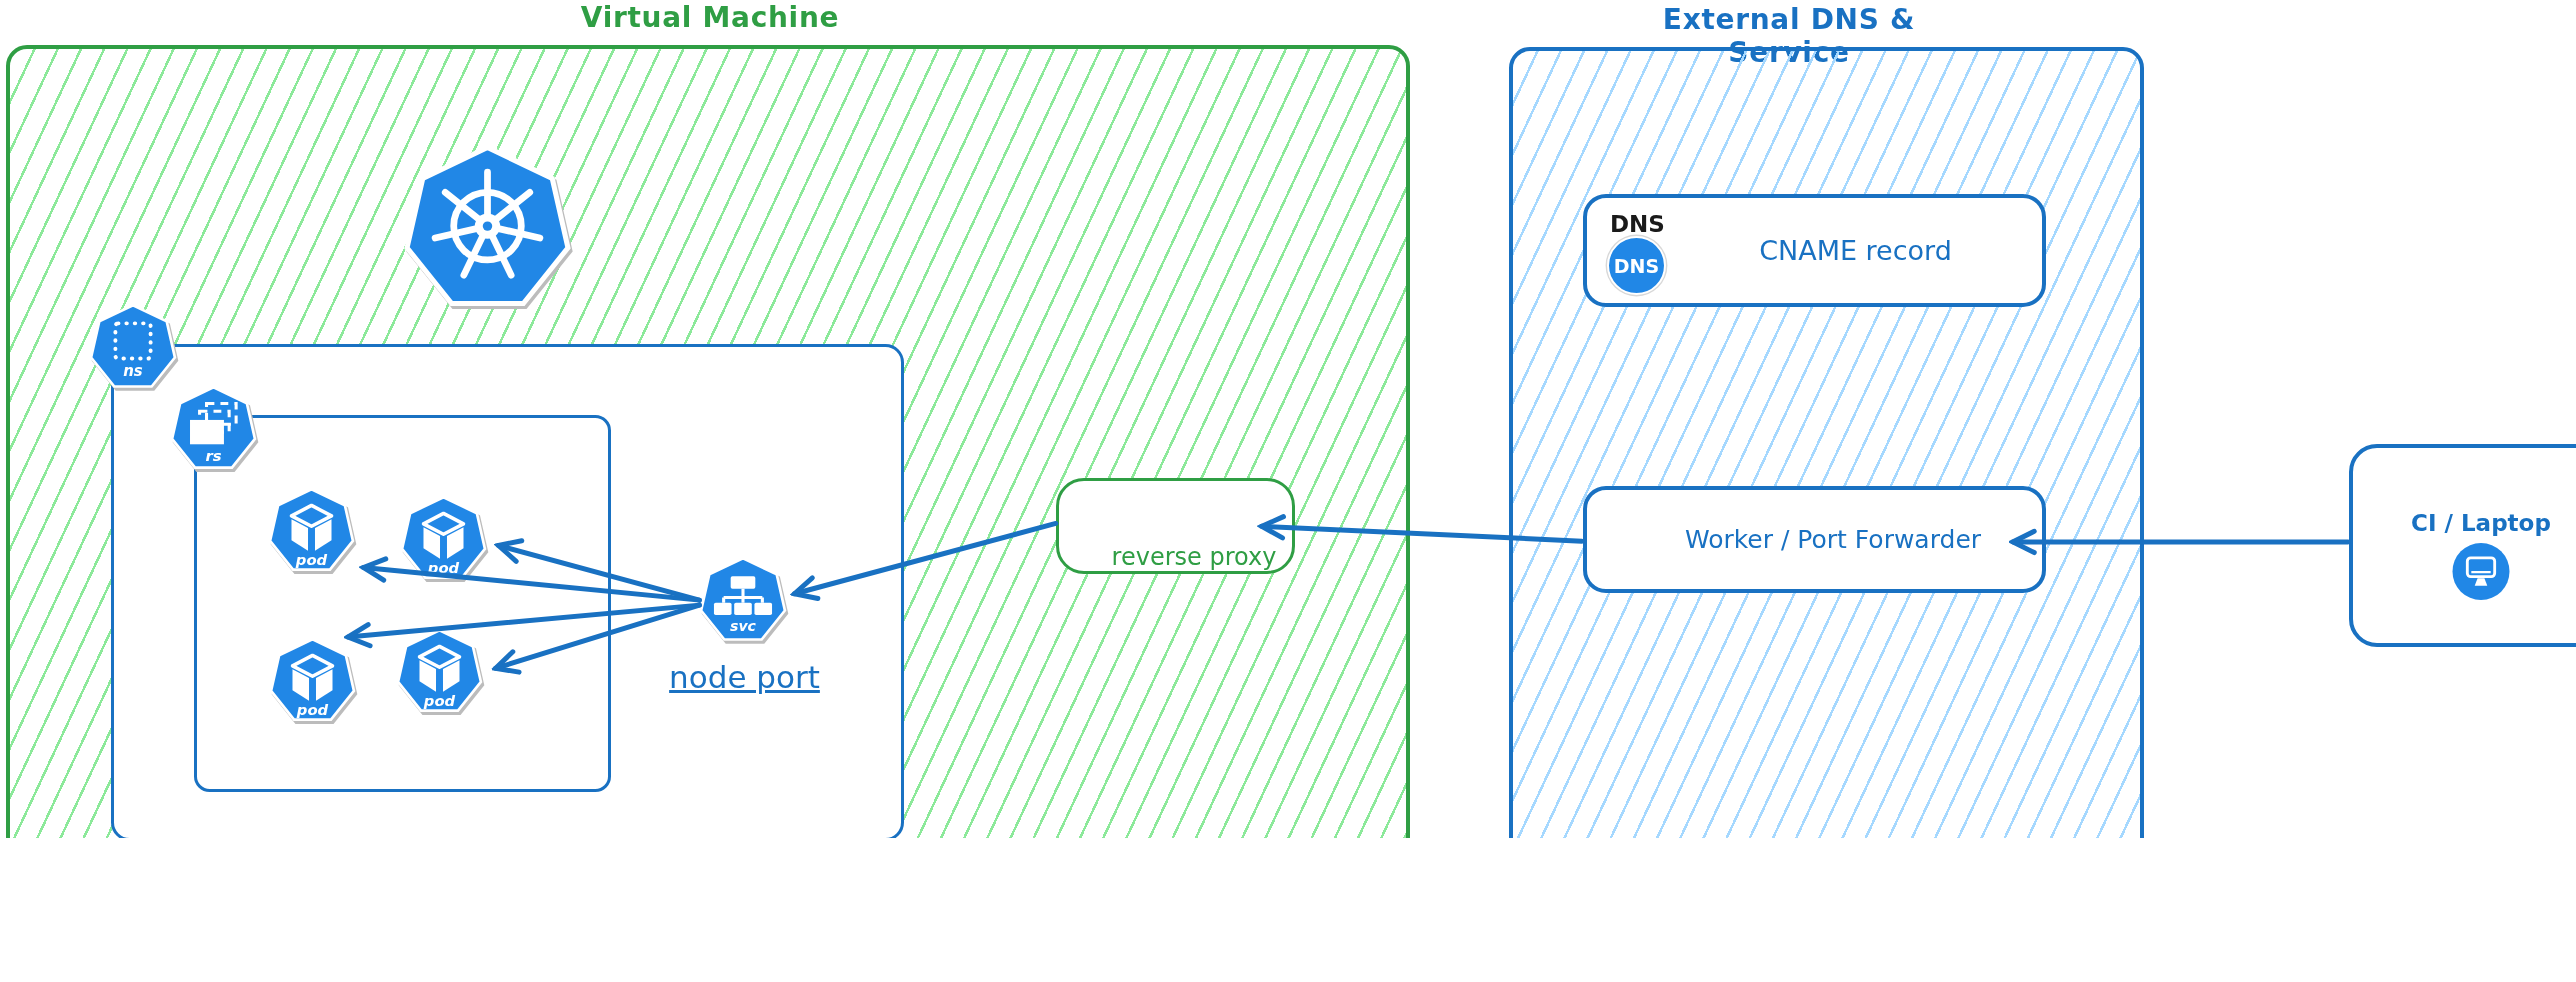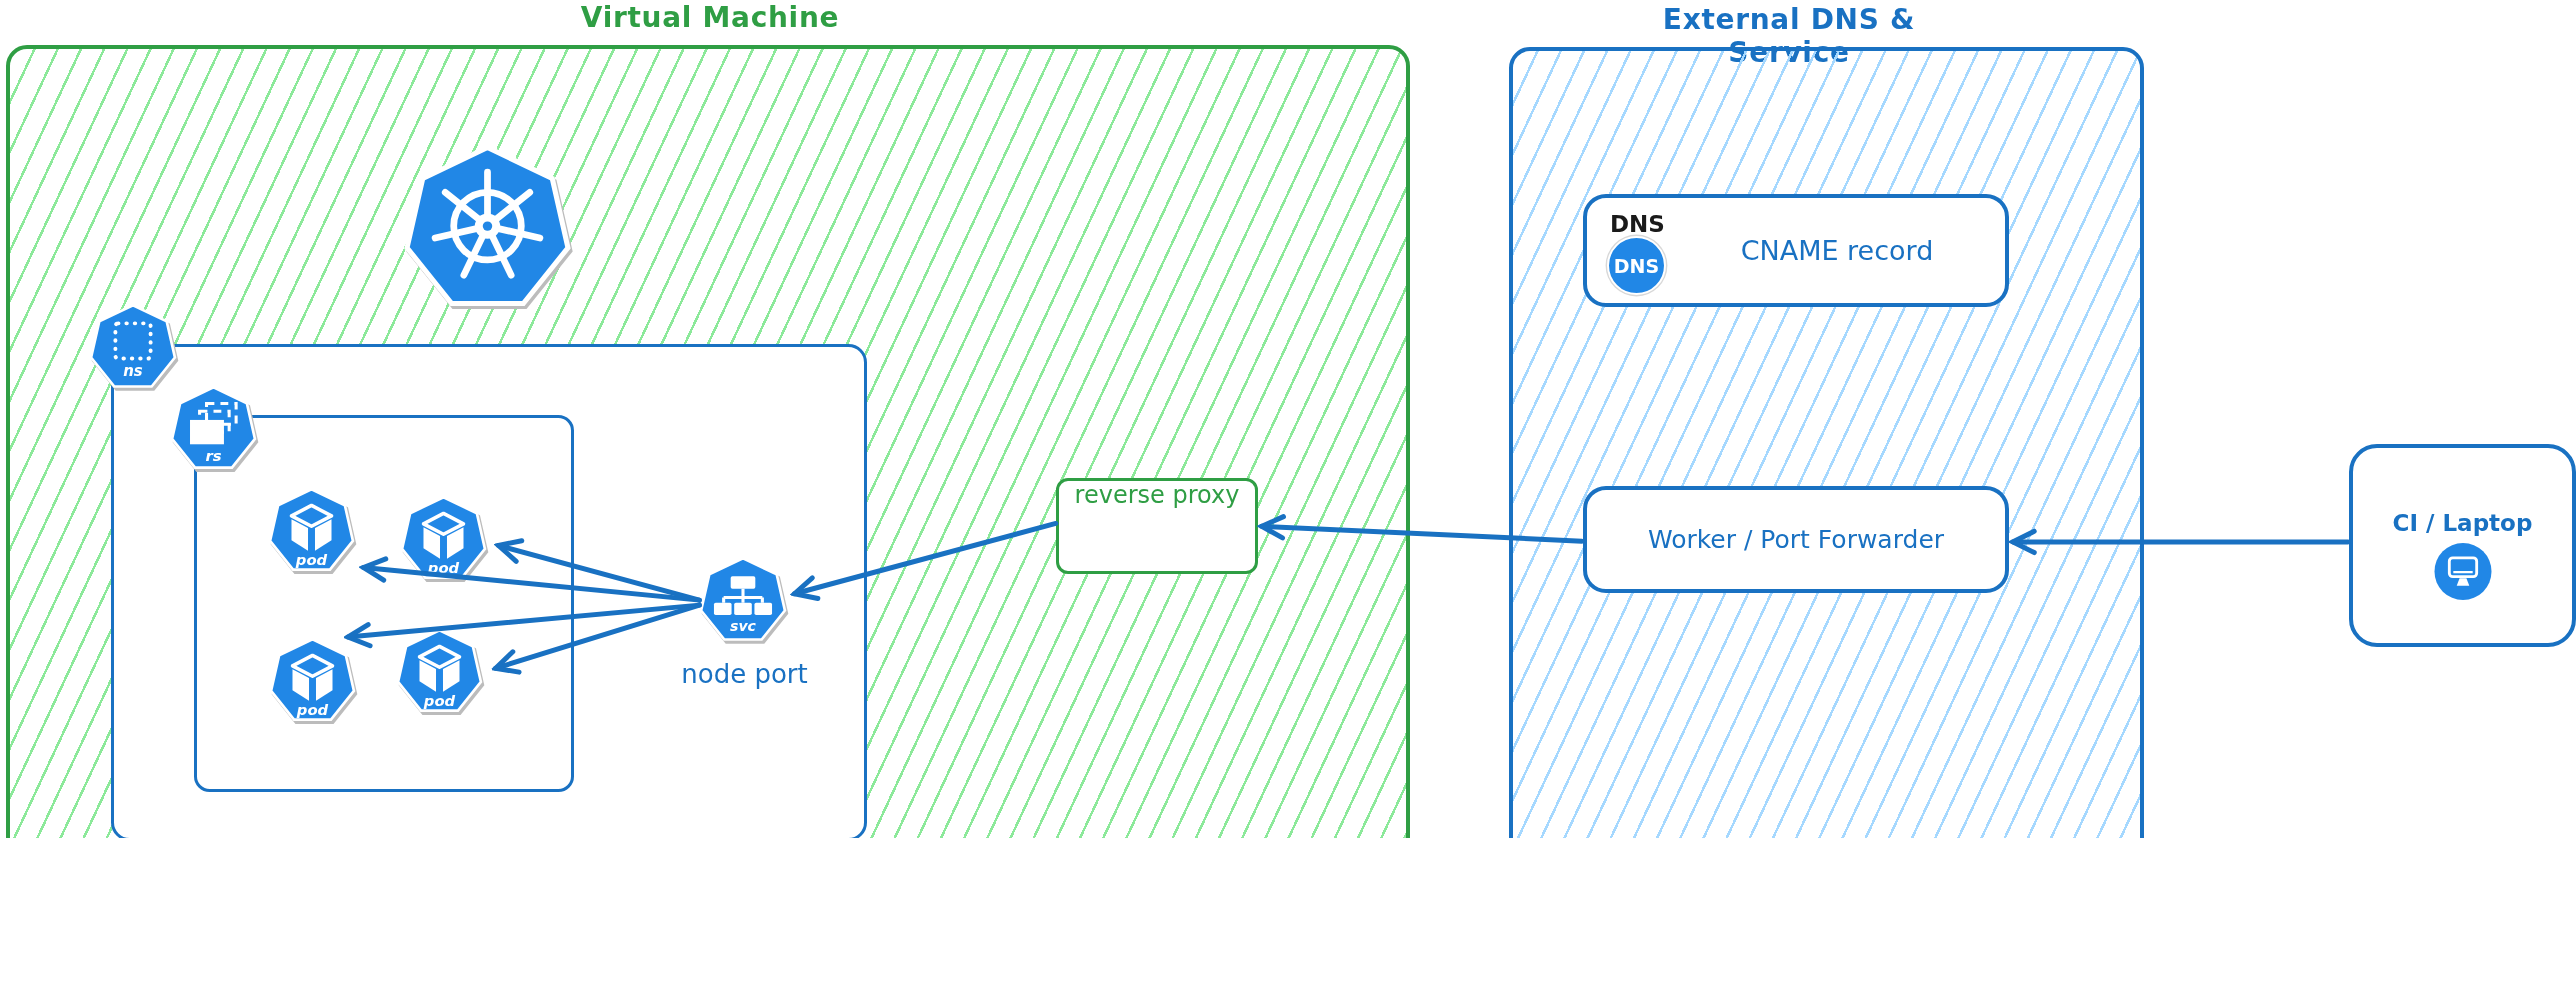--- a/index.html
+++ b/index.html
@@ -11,25 +11,25 @@
   .vm-region{left:5.7px;top:45px;width:1396px;height:920px;border:4.3px solid var(--green,#2f9e44);
     background-image:repeating-linear-gradient(115deg,var(--green-hatch,#8ce99a) 0 2.5px,transparent 2.5px 21px);}
   .ext-region{left:1509px;top:47px;width:627px;height:922px;border:4.3px solid var(--blue,#1971c2);
     background-image:repeating-linear-gradient(115deg,var(--blue-hatch,#a5d8ff) 0 2.5px,transparent 2.5px 21px);}
 
   .region-title{position:absolute;text-align:center;font-size:28px;font-weight:bold;letter-spacing:0.7px;}
   .vm-title{left:554px;top:1.4px;width:312px;color:var(--green,#2f9e44);}
   .ext-title{left:1633px;top:2.8px;width:312px;color:var(--blue,#1971c2);}
 
   
-  .card{position:absolute;background:#fff;}
+  .card{position:absolute;background:#fff;padding-left:37px;}
   .ns-box{left:111px;top:344px;width:750px;height:491px;border:3.6px solid var(--blue,#1971c2);border-radius:18.5px;}
   .rs-box{left:194px;top:415px;width:374px;height:371px;border:3.6px solid var(--blue,#1971c2);border-radius:15.6px;}
-  .rp-box{left:1056px;top:478px;width:196px;height:90px;border:3.6px solid var(--green,#2f9e44);border-radius:12px;
-          display:flex;align-items:flex-start;justify-content:center;font-size:24px;color:var(--green,#2f9e44);}
+  .rp-box{left:1056px;top:478px;width:196px;height:90px;border:3.6px solid var(--green,#2f9e44);border-radius:28px;
+          display:flex;align-items:flex-end;justify-content:center;font-size:24px;color:var(--green,#2f9e44);}
   .dns-card{left:1583px;top:194px;width:418px;height:105px;border:4.3px solid var(--blue,#1971c2);border-radius:23px;}
   .worker-card{left:1583px;top:486px;width:418px;height:99px;border:4.3px solid var(--blue,#1971c2);border-radius:23px;
           display:flex;align-items:center;justify-content:center;font-size:25px;color:var(--blue,#1971c2);}
   .ci-card{left:2349px;top:444px;width:219px;height:195px;border:4.3px solid var(--blue,#1971c2);border-radius:28px;}
 
   .dns-tag{position:absolute;left:23px;top:12.8px;font-size:23px;font-weight:bold;color:#1a1a1a;}
   .dns-badge{position:absolute;left:20px;top:38px;width:55px;height:55px;border-radius:50%;
              background:var(--icon-blue,#2187e6);display:flex;align-items:center;justify-content:center;
              color:#fff;font-size:19px;font-weight:bold;border:2.1px solid #fff;box-shadow:0 0 0 1.4px #d8d8d8;}
   .cname-label{position:absolute;left:99px;right:17px;top:0;height:100%;display:flex;align-items:center;
@@ -48,21 +48,21 @@
   .k8s-logo{left:403px;top:145px;width:169px;height:169px;}
   .ns-icon{left:89px;top:304px;width:88px;height:88px;}
   .rs-icon{left:170px;top:386px;width:87px;height:87px;}
   .pod-1{left:268px;top:488px;width:87px;height:87px;}
   .pod-2{left:400px;top:496px;width:87px;height:87px;}
   .pod-3{left:269px;top:638px;width:87px;height:87px;}
   .pod-4{left:396px;top:629px;width:87px;height:87px;}
   .svc-icon{left:699px;top:557px;width:88px;height:88px;}
 
   .node-port-label{position:absolute;left:638px;top:659px;width:213px;text-align:center;
-                   font-size:26px;color:var(--blue,#1971c2);}
+                   font-size:31px;color:var(--blue,#1971c2);text-decoration:underline;}
 
   
   .arrows{position:absolute;left:0;top:0;pointer-events:none;}
   .arrows path{stroke:var(--blue,#1971c2);stroke-width:7;fill:none;stroke-linecap:round;}
 </style>
 </head>
 <body>
 
 <div class="canvas">
 

